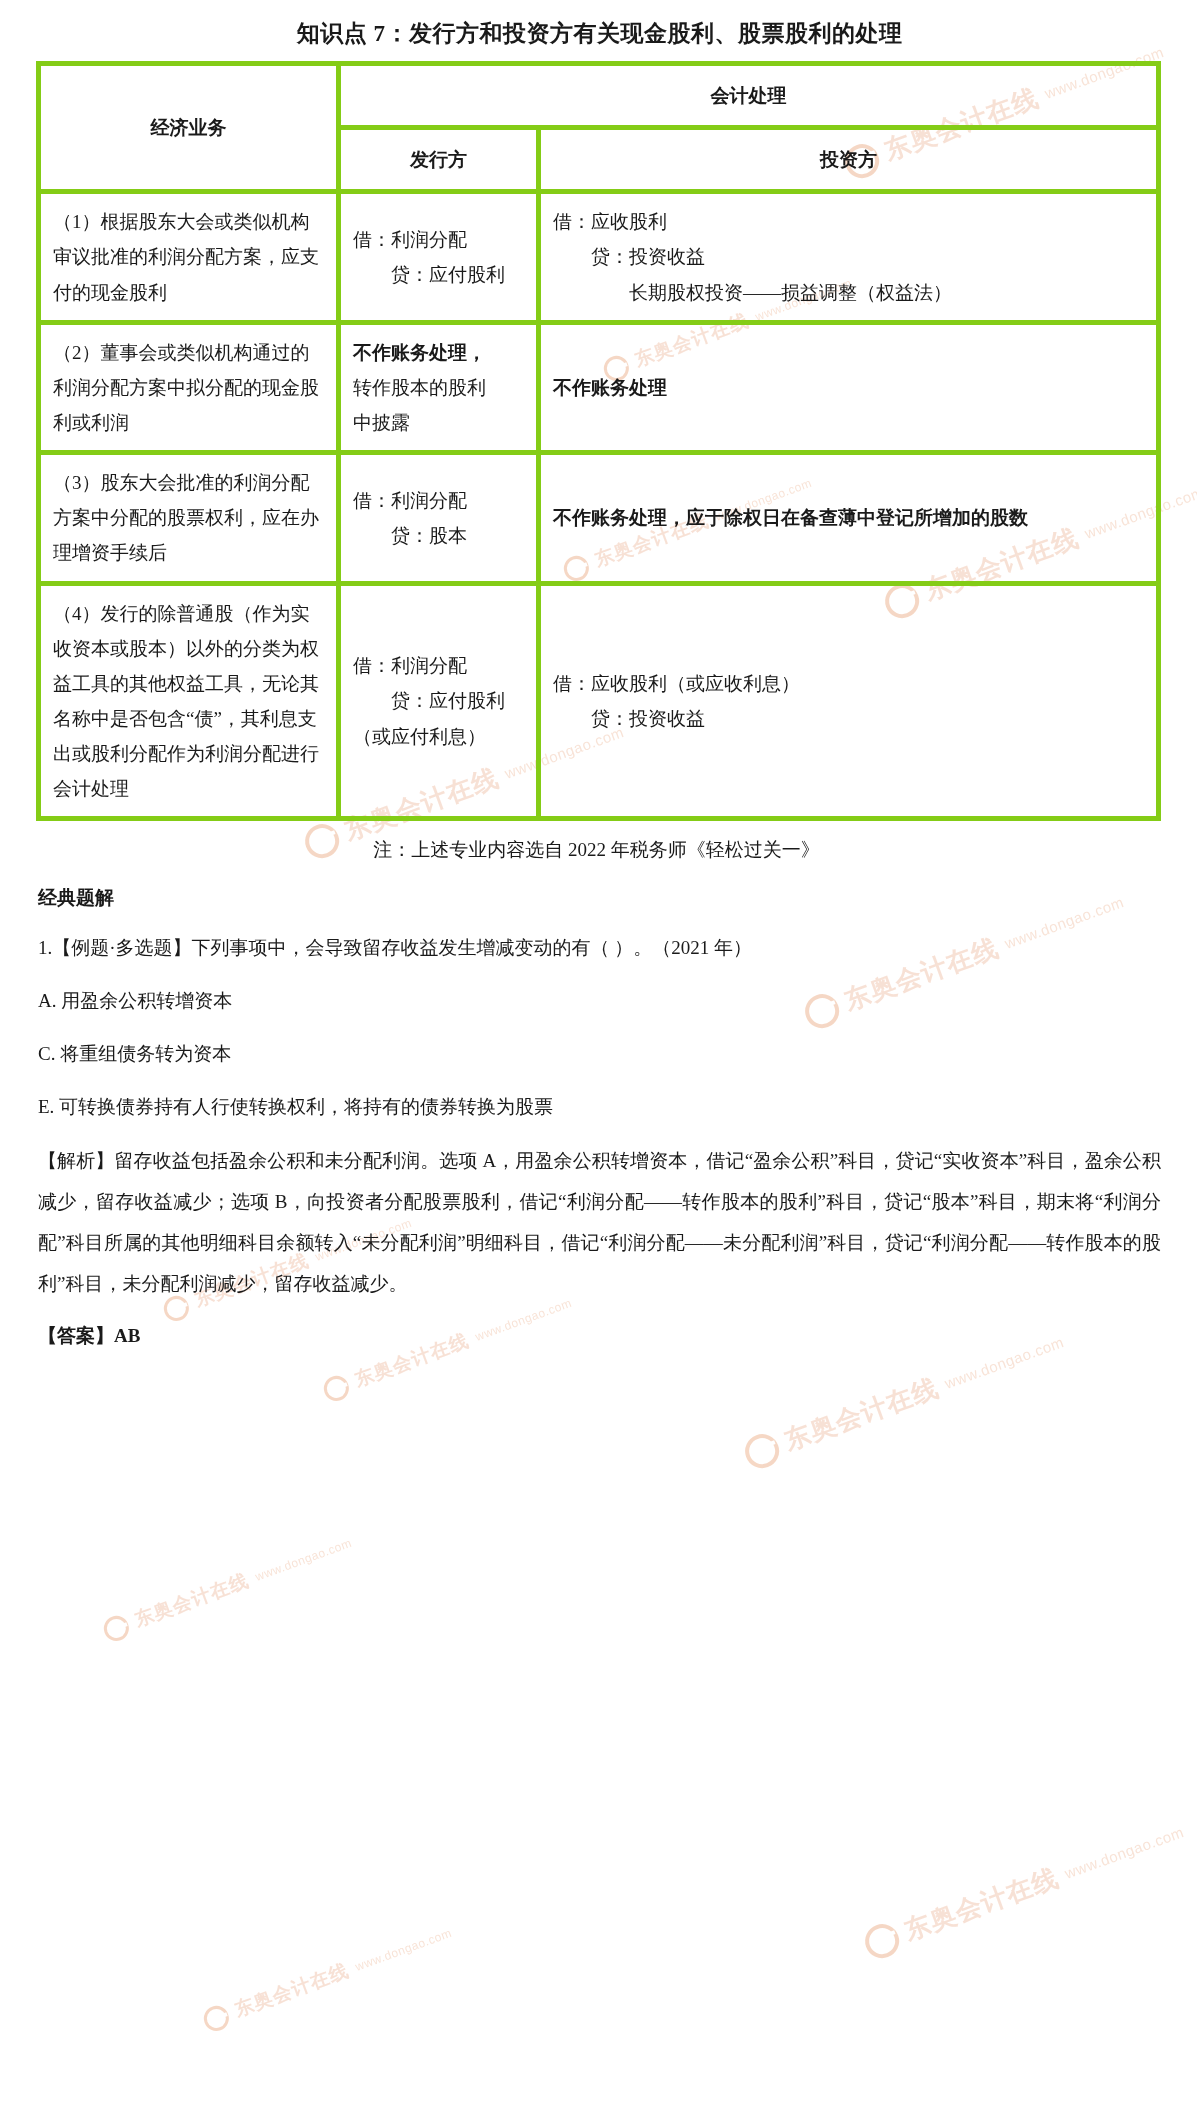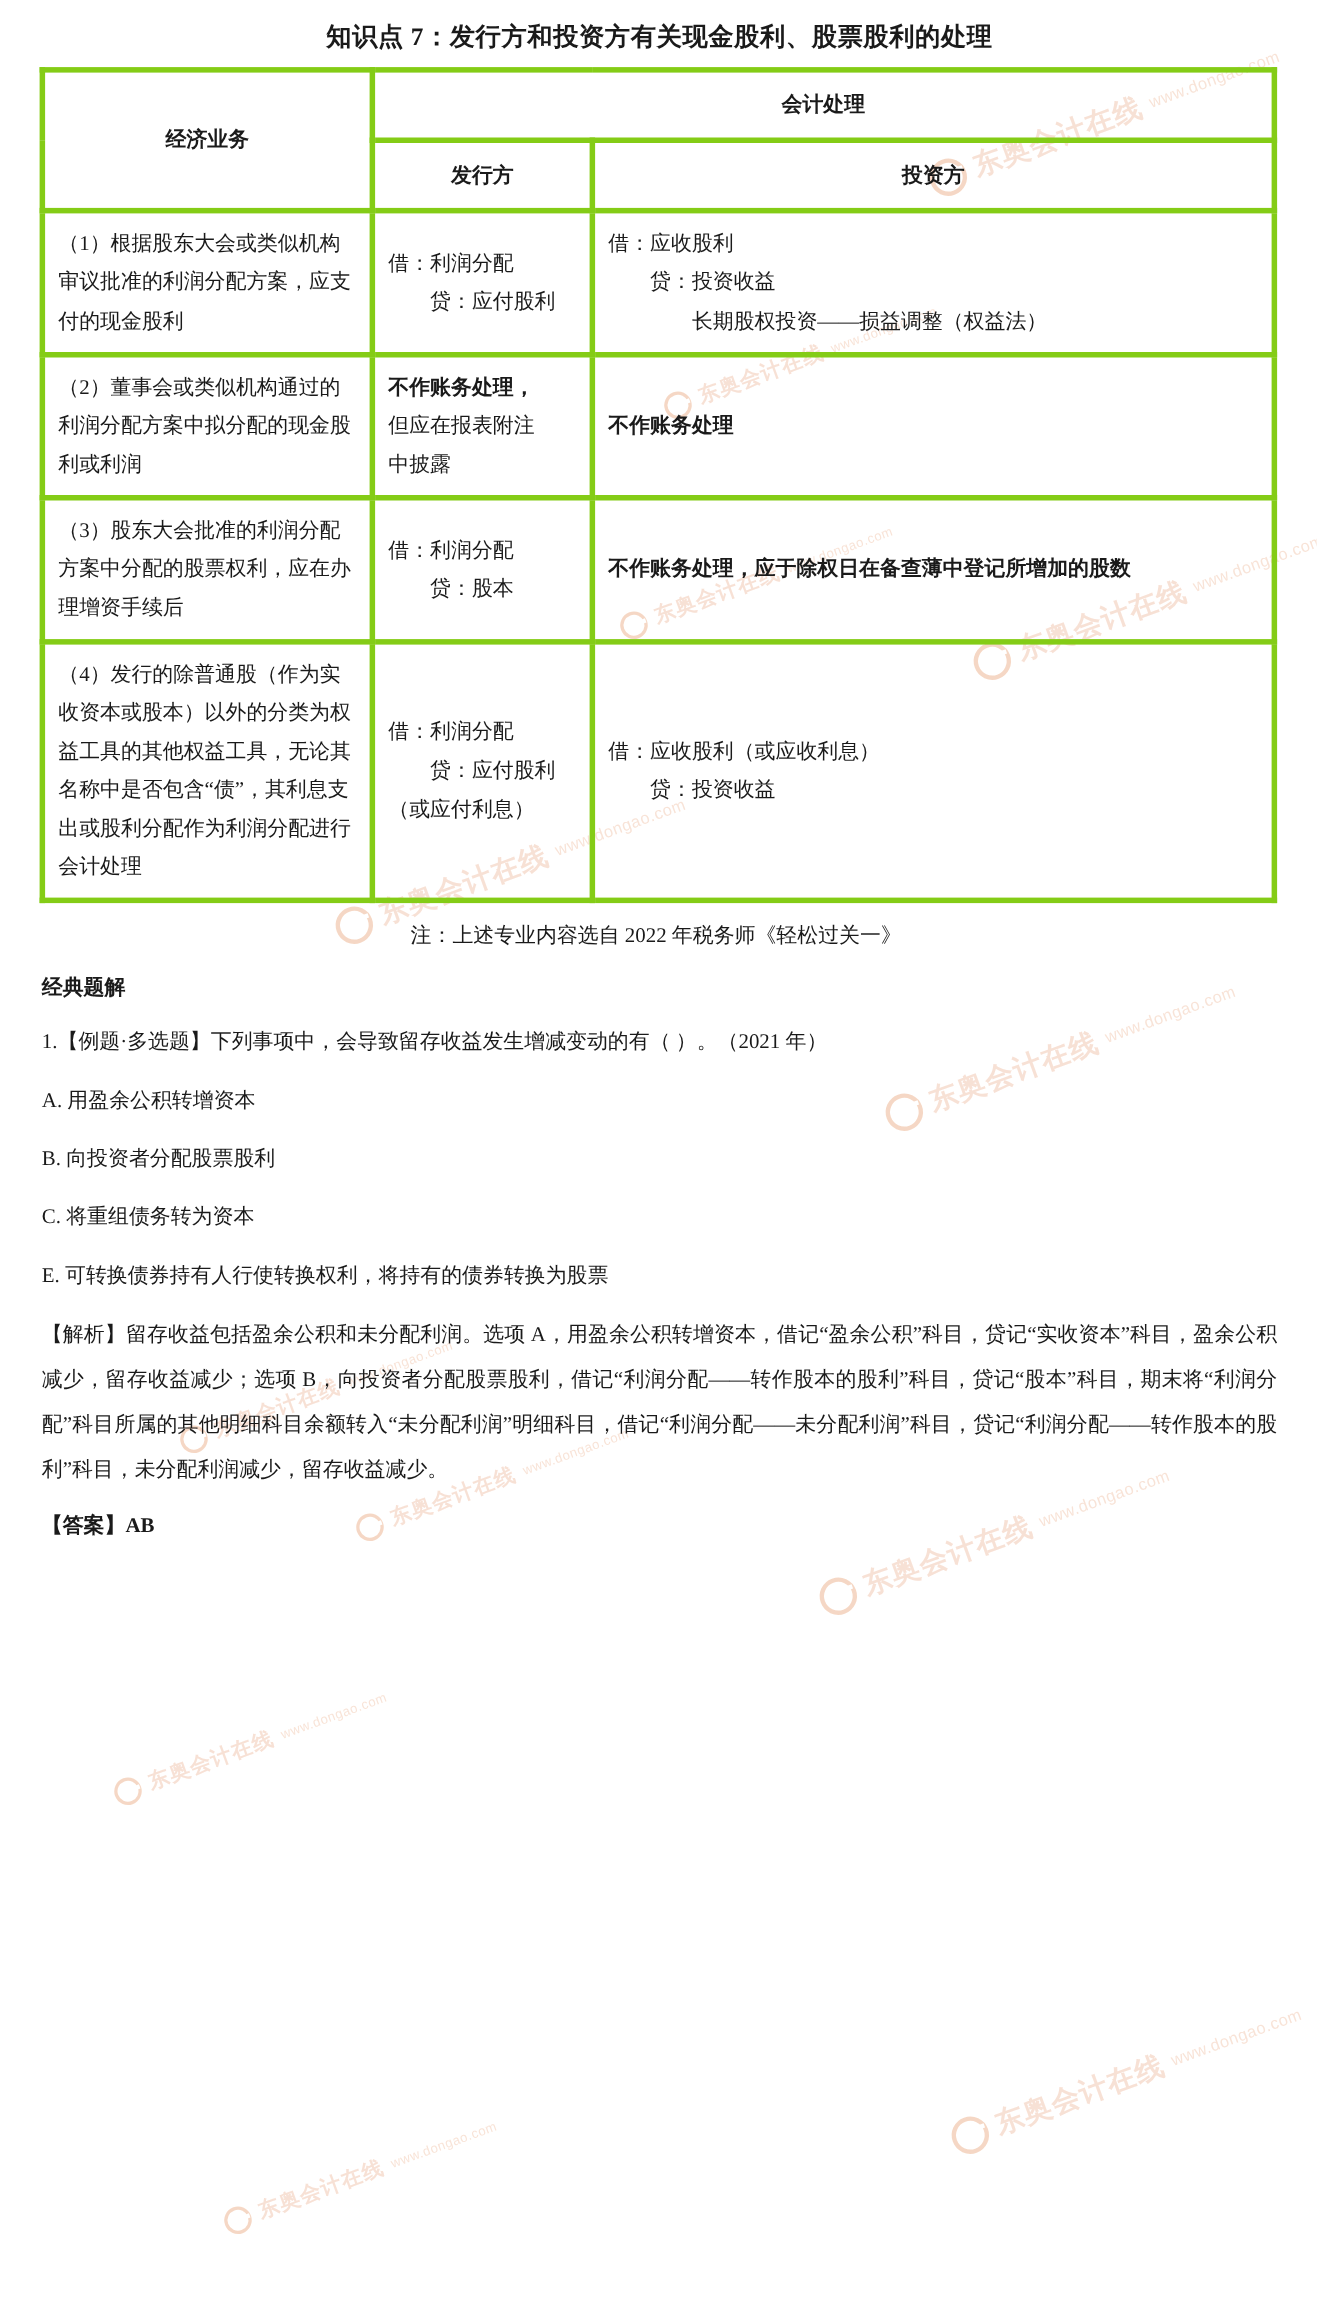--- a/index.html
+++ b/index.html
@@ -252,21 +252,21 @@
           <td class="cell-mid">
             <span class="ind1">借：应收股利</span>
             <span class="ind2">贷：投资收益</span>
             <span class="ind3">长期股权投资——损益调整（权益法）</span>
           </td>
         </tr>
         <tr>
           <td class="cell-biz">（2）董事会或类似机构通过的利润分配方案中拟分配的现金股利或利润</td>
           <td class="cell-mid">
             <span class="ind1 b">不作账务处理，</span>
-            <span class="ind1">但应在报表附注</span>
+            <span class="ind1">转作股本的股利</span>
             <span class="ind1">中披露</span>
           </td>
           <td class="cell-mid">
             <span class="ind1 b">不作账务处理</span>
           </td>
         </tr>
         <tr>
           <td class="cell-biz">（3）股东大会批准的利润分配方案中分配的股票权利，应在办理增资手续后</td>
           <td class="cell-mid nowrap-cell">
             <span class="ind1">借：利润分配</span>
@@ -291,21 +291,20 @@
       </tbody>
     </table>
 
     <div class="note">注：上述专业内容选自 2022 年税务师《轻松过关一》</div>
 
     <div class="sec-title">经典题解</div>
 
     <div class="q-line">1.【例题·多选题】下列事项中，会导致留存收益发生增减变动的有（        ）。（2021 年）</div>
 
     <div class="opt">A. 用盈余公积转增资本</div>
-    <div class="opt">B. 向投资者分配股票股利</div>
     <div class="opt">C. 将重组债务转为资本</div>
     <div class="opt">E. 可转换债券持有人行使转换权利，将持有的债券转换为股票</div>
 
     <div class="para">【解析】留存收益包括盈余公积和未分配利润。选项 A，用盈余公积转增资本，借记“盈余公积”科目，贷记“实收资本”科目，盈余公积减少，留存收益减少；选项 B，向投资者分配股票股利，借记“利润分配——转作股本的股利”科目，贷记“股本”科目，期末将“利润分配”科目所属的其他明细科目余额转入“未分配利润”明细科目，借记“利润分配——未分配利润”科目，贷记“利润分配——转作股本的股利”科目，未分配利润减少，留存收益减少。</div>
 
     <div class="ans">【答案】AB</div>
 
   </div>
 </div>
 

